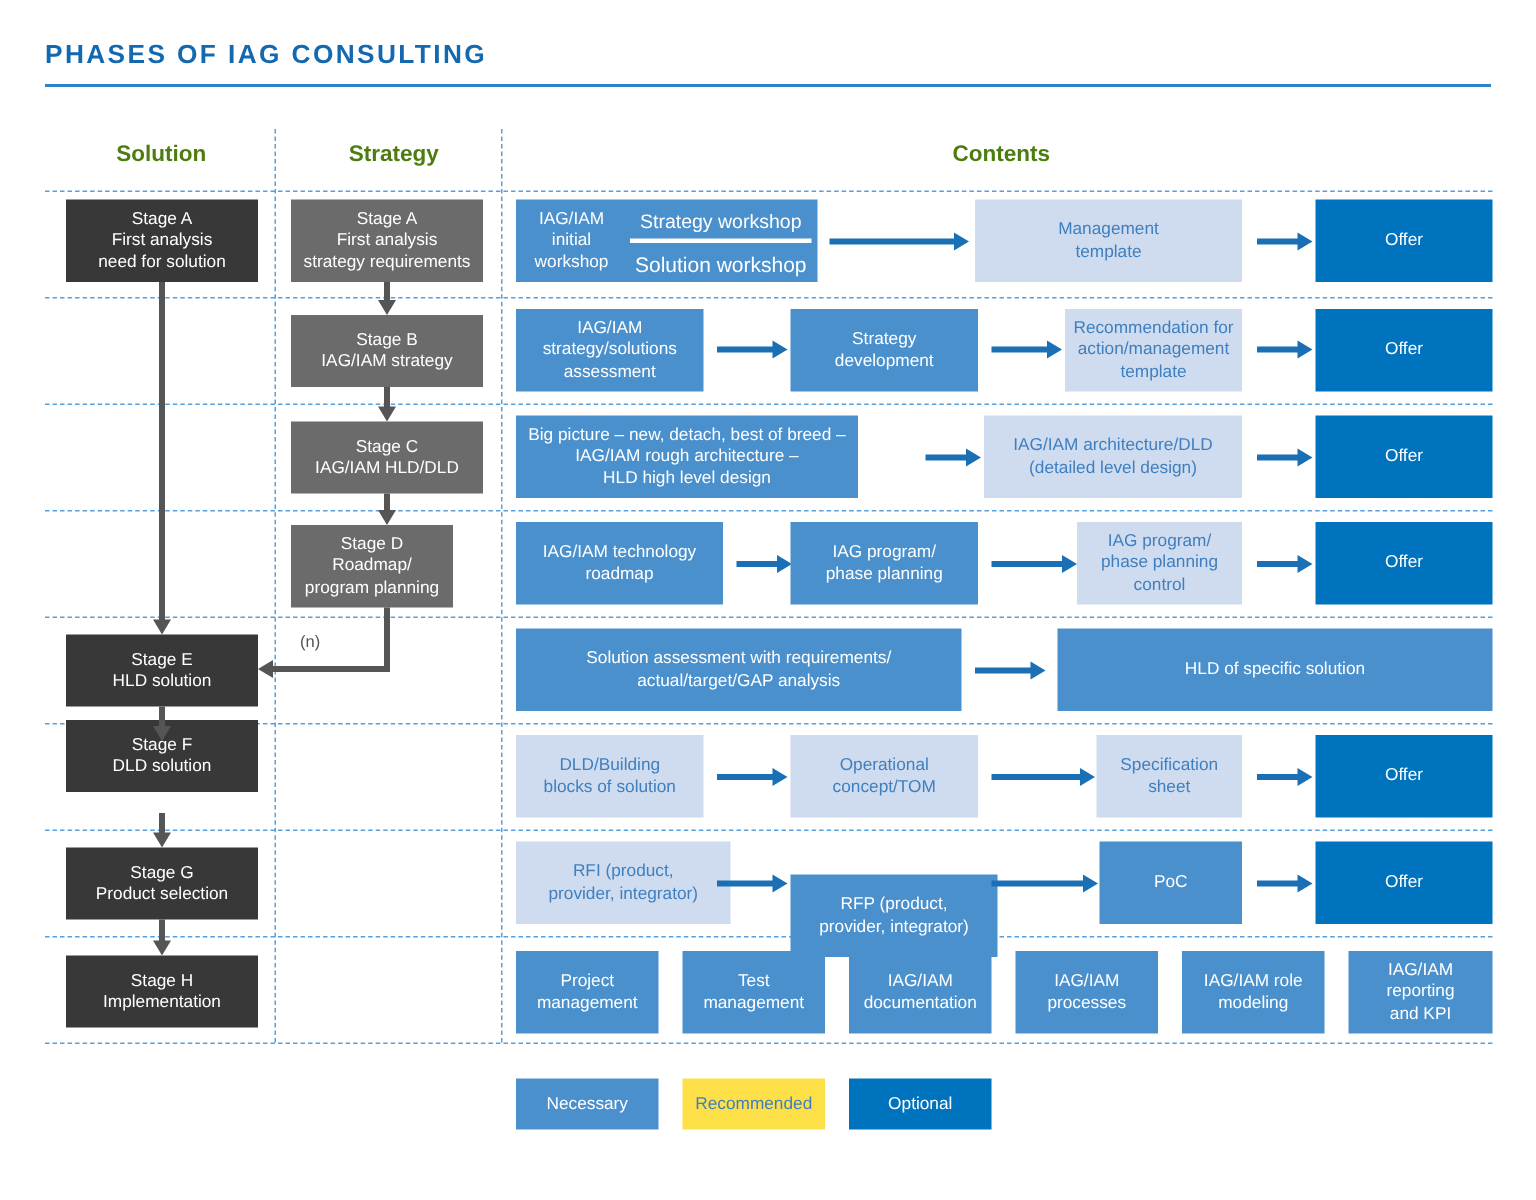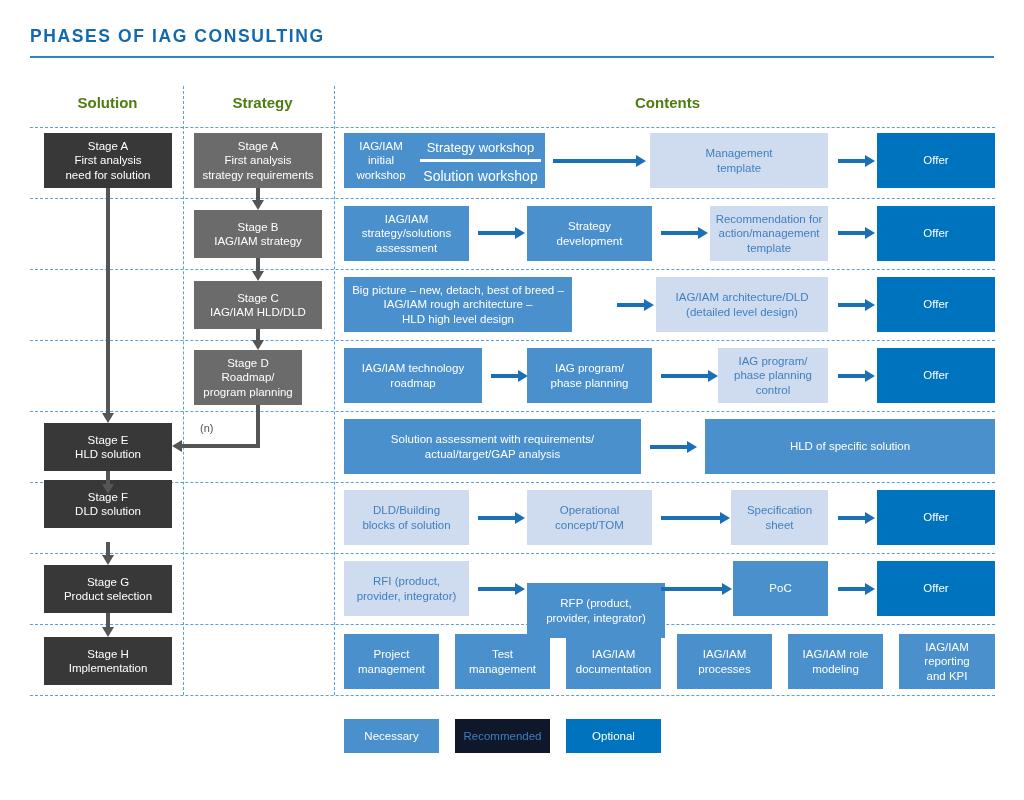--- a/index.html
+++ b/index.html
@@ -212,21 +212,21 @@
 </div>
 <div class="arr-h" style="left:661px;top:516px;width:60px"></div>
 <div class="box rec" style="left:731px;top:490px;width:97px;height:55px">
   <span>Specification<br>sheet</span>
 </div>
 <div class="arr-h" style="left:838px;top:516px;width:28px"></div>
 <div class="box opt" style="left:877px;top:490px;width:118px;height:55px">
   <span>Offer</span>
 </div>
 
-<div class="box rec" style="left:344px;top:561px;width:125px;height:55px">
+<div class="box rec" style="left:344px;top:561px;width:143px;height:55px">
   <span>RFI (product,<br>provider, integrator)</span>
 </div>
 <div class="arr-h" style="left:478px;top:587px;width:38px"></div>
 <div class="box nec" style="left:527px;top:583px;width:138px;height:55px">
   <span>RFP (product,<br>provider, integrator)</span>
 </div>
 <div class="arr-h" style="left:661px;top:587px;width:62px"></div>
 <div class="box nec" style="left:733px;top:561px;width:95px;height:55px">
   <span>PoC</span>
 </div>
@@ -250,18 +250,18 @@
 <div class="box nec" style="left:788px;top:634px;width:95px;height:55px">
   <span>IAG/IAM role<br>modeling</span>
 </div>
 <div class="box nec" style="left:899px;top:634px;width:96px;height:55px">
   <span>IAG/IAM<br>reporting<br>and KPI</span>
 </div>
 
 <div class="legend-box" id="leg1" style="background: rgb(74, 144, 205); color: rgb(255, 255, 255);">
   <span>Necessary</span>
 </div>
-<div class="legend-box" id="leg2" style="background: #0f172a; color: rgb(63, 127, 191);">
+<div class="legend-box" id="leg2" style="background: #fde047; color: rgb(63, 127, 191);">
   <span>Recommended</span>
 </div>
 <div class="legend-box" id="leg3" style="background: rgb(0, 115, 190); color: rgb(255, 255, 255);">
   <span>Optional</span>
 </div>
 
 </body></html>

